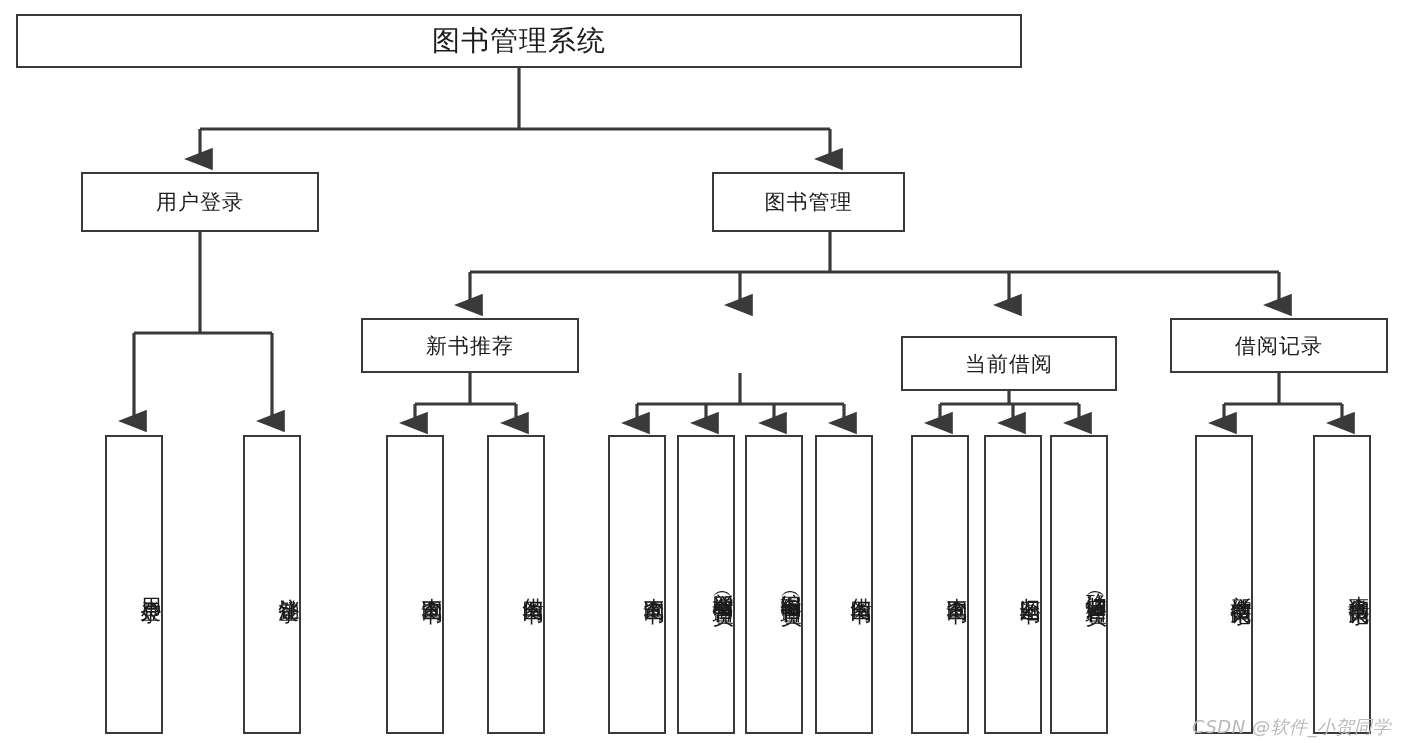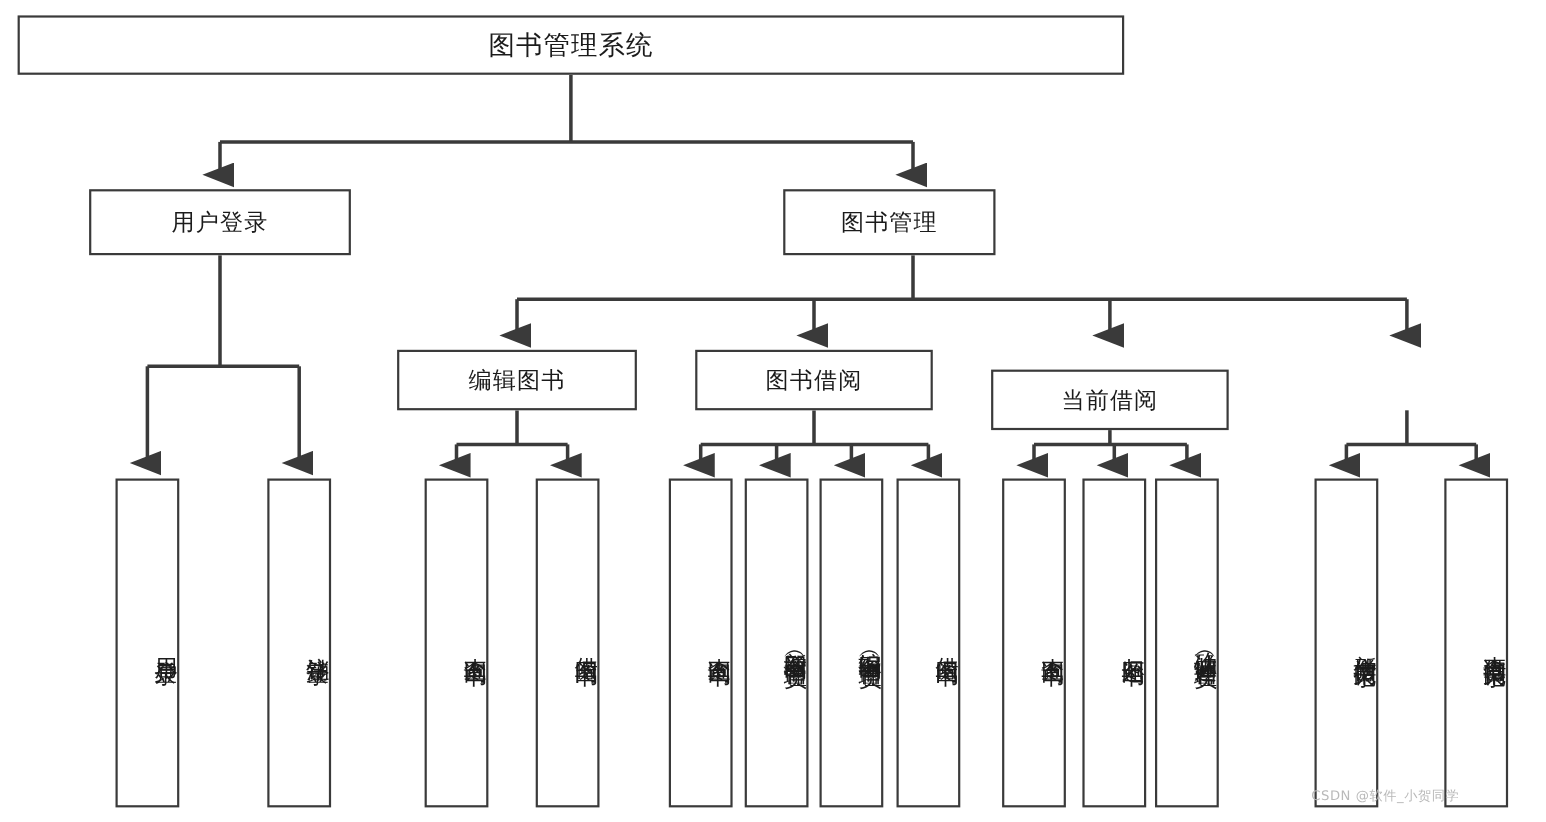--- a/index.html
+++ b/index.html
@@ -41,36 +41,37 @@
     padding-bottom: 4px;
     align-items: flex-start;
     justify-content: center;
   }
   .node.vert .vlabel {
     writing-mode: vertical-rl;
     text-orientation: upright;
     white-space: nowrap;
   }
   .node.root {
-    font-size: 24px;
+    font-size: 28px;
   }
   #wires {
     position: absolute;
     left: 0;
     top: 0;
     width: 1405px;
     height: 747px;
     pointer-events: none;
   }
   .watermark {
     position: absolute;
-    font-size: 12px;
+    font-size: 18px;
     color: #b9b9b9;
     white-space: nowrap;
     letter-spacing: 0.5px;
+    font-style: italic;
   }
 </style>
 </head>
 <body>
 
 <div id="canvas" style="background: rgb(255, 255, 255);">
 
   <svg id="wires" viewBox="0 0 1405 747" xmlns="http://www.w3.org/2000/svg">
     <defs>
       <marker id="arrow" markerWidth="10" markerHeight="10" refX="3.2" refY="4" orient="auto" markerUnits="strokeWidth">
@@ -127,27 +128,27 @@
   </div>
 
   <div class="node horiz" style="left: 81px; top: 172px; width: 238px; height: 60px; border-color: rgb(58, 58, 58); color: rgb(27, 27, 27);">
     <span>用户登录</span>
   </div>
   <div class="node horiz" style="left: 712px; top: 172px; width: 193px; height: 60px; border-color: rgb(58, 58, 58); color: rgb(27, 27, 27);">
     <span>图书管理</span>
   </div>
 
   <div class="node horiz" style="left: 361px; top: 318px; width: 218px; height: 55px; border-color: rgb(58, 58, 58); color: rgb(27, 27, 27);">
-    <span>编辑图书</span>
-  </div>
-  <div class="node horiz" style="left: 632px; top: 318px; width: 216px; height: 55px; border-color: rgb(58, 58, 58); color: rgb(27, 27, 27);">
-    <span>图书借阅</span>
+    <span>新书推荐</span>
   </div>
   <div class="node horiz" style="left: 901px; top: 318px; width: 216px; height: 55px; border-color: rgb(58, 58, 58); color: rgb(27, 27, 27); margin-top: 18px;">
     <span>当前借阅</span>
+  </div>
+  <div class="node horiz" style="left: 1170px; top: 318px; width: 218px; height: 55px; border-color: rgb(58, 58, 58); color: rgb(27, 27, 27);">
+    <span>借阅记录</span>
   </div>
 
   <div class="node vert" style="left: 105px; top: 435px; width: 58px; height: 299px; border-color: rgb(58, 58, 58); color: rgb(27, 27, 27);">
     <span class="vlabel">用户登录</span>
   </div>
   <div class="node vert" style="left: 243px; top: 435px; width: 58px; height: 299px; border-color: rgb(58, 58, 58); color: rgb(27, 27, 27);">
     <span class="vlabel">注销登录</span>
   </div>
   <div class="node vert" style="left: 386px; top: 435px; width: 58px; height: 299px; border-color: rgb(58, 58, 58); color: rgb(27, 27, 27);">
     <span class="vlabel">查询图书</span>

